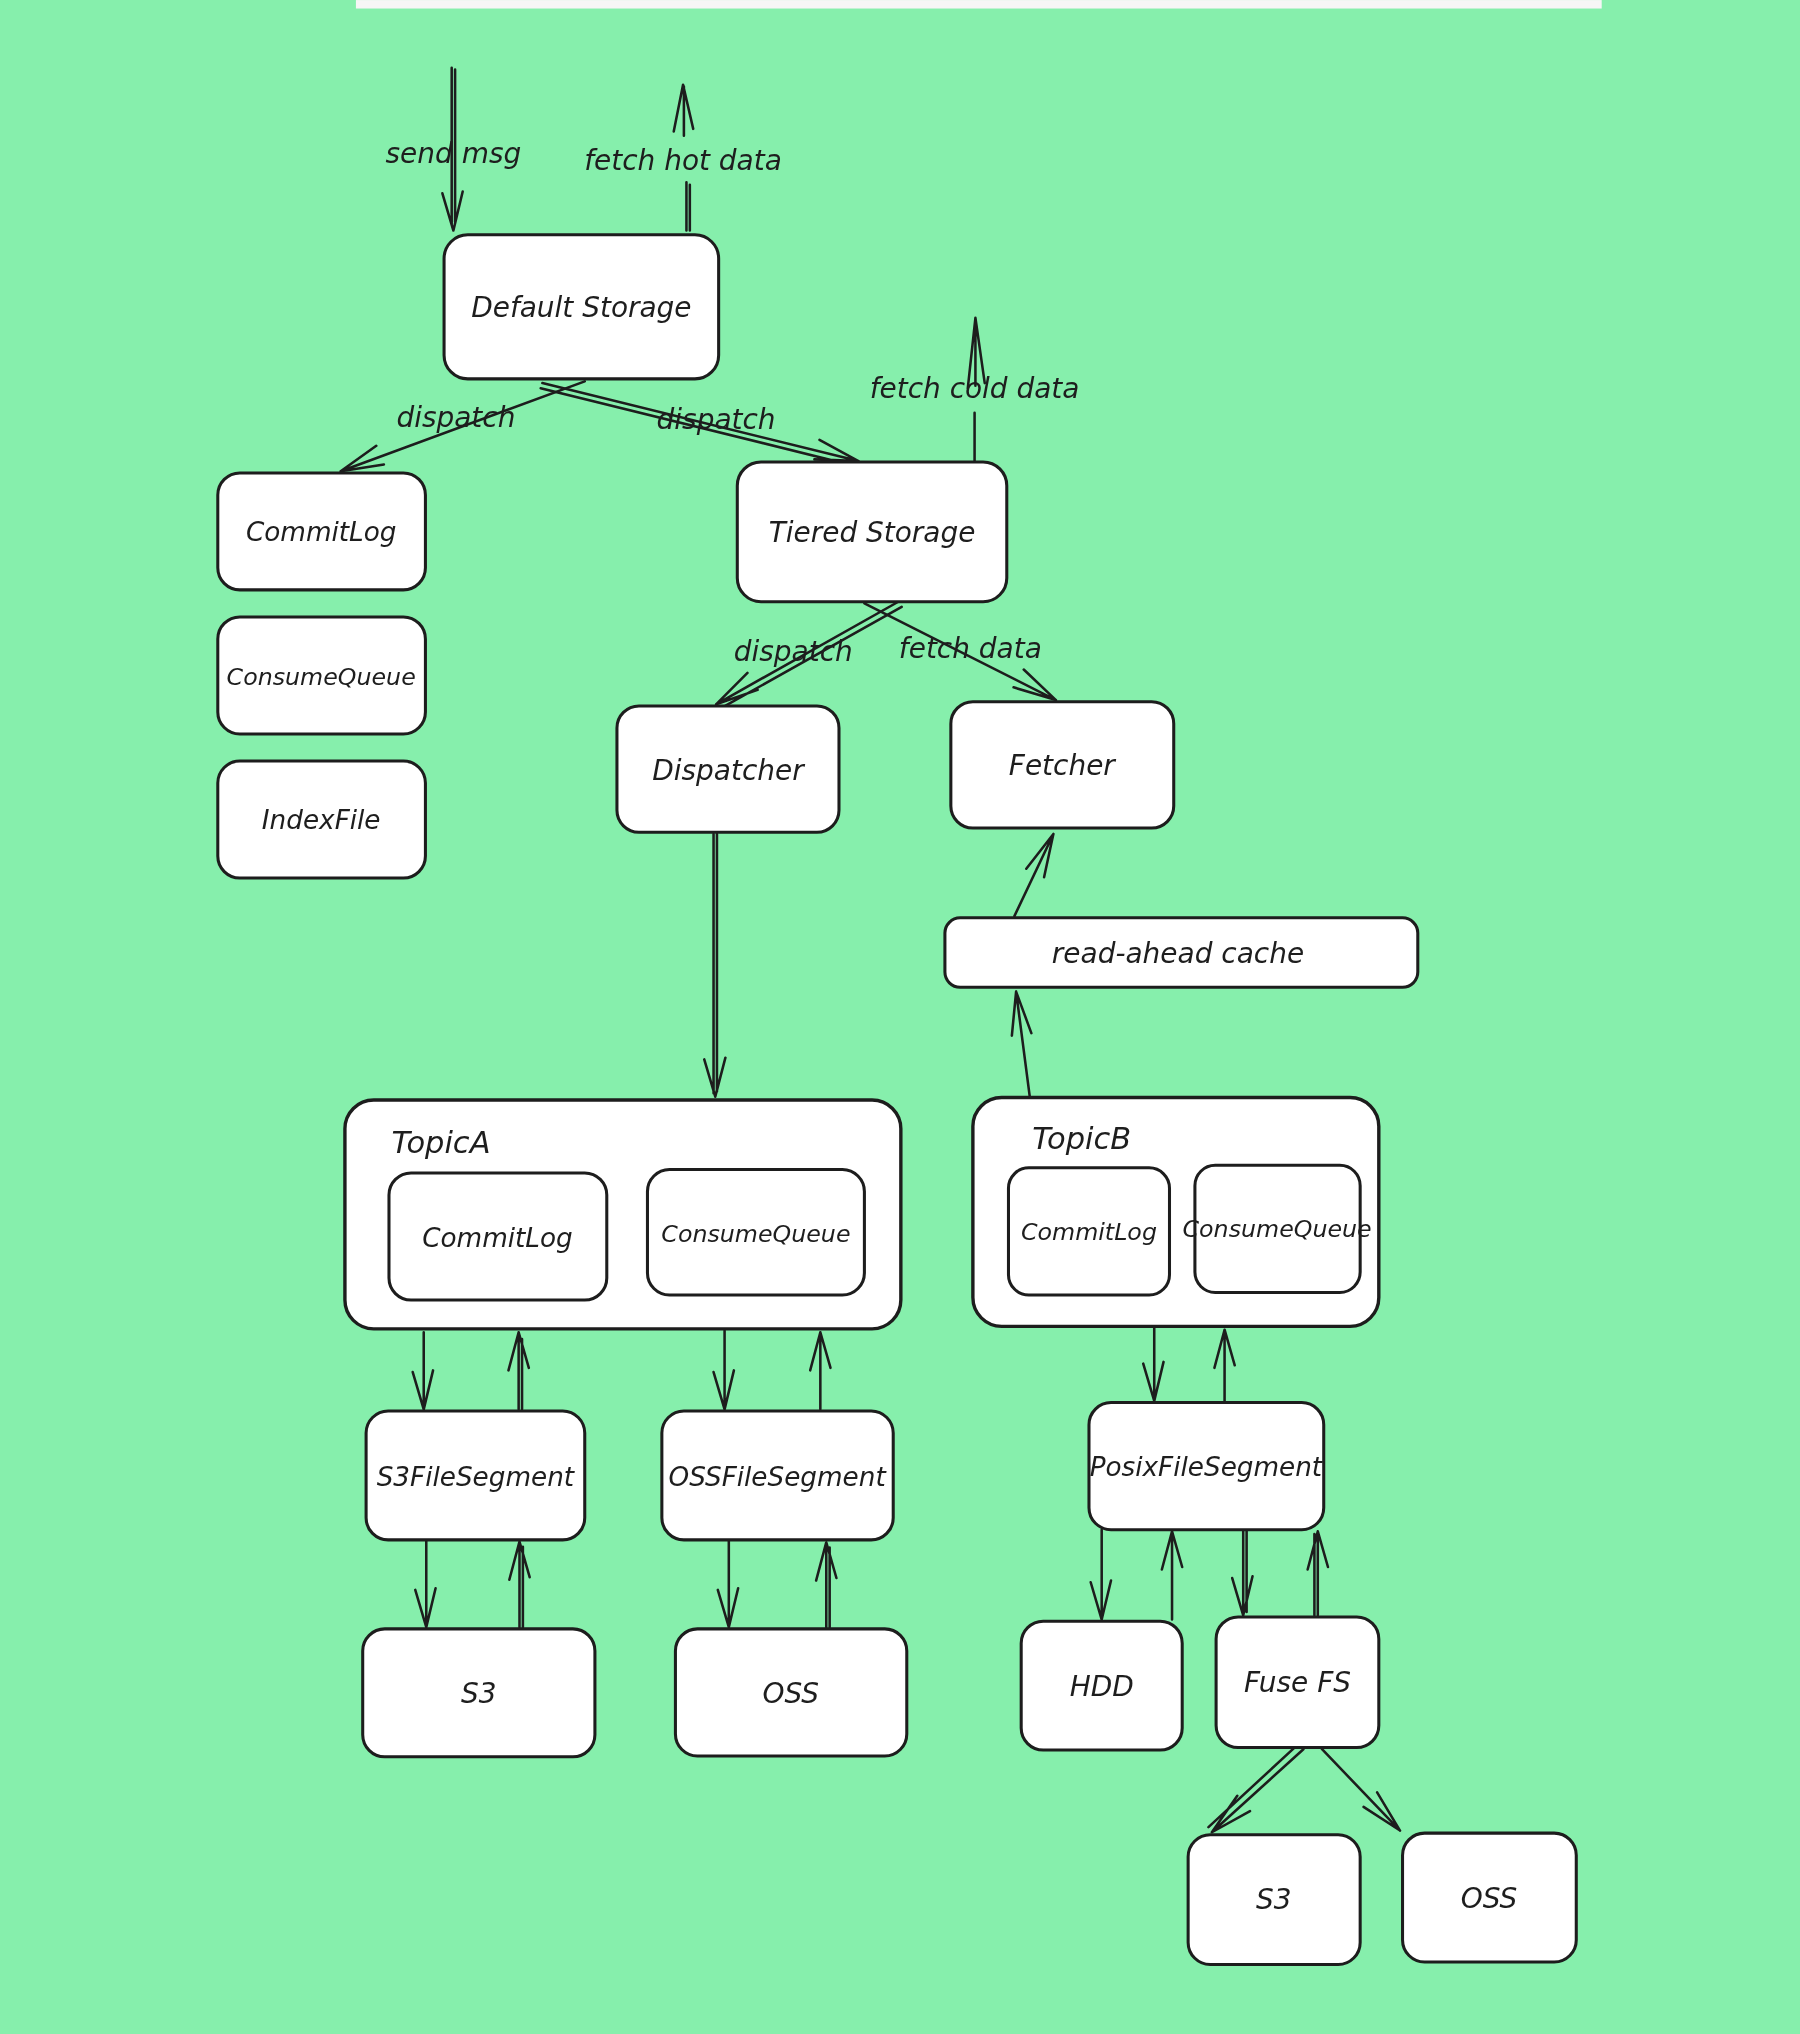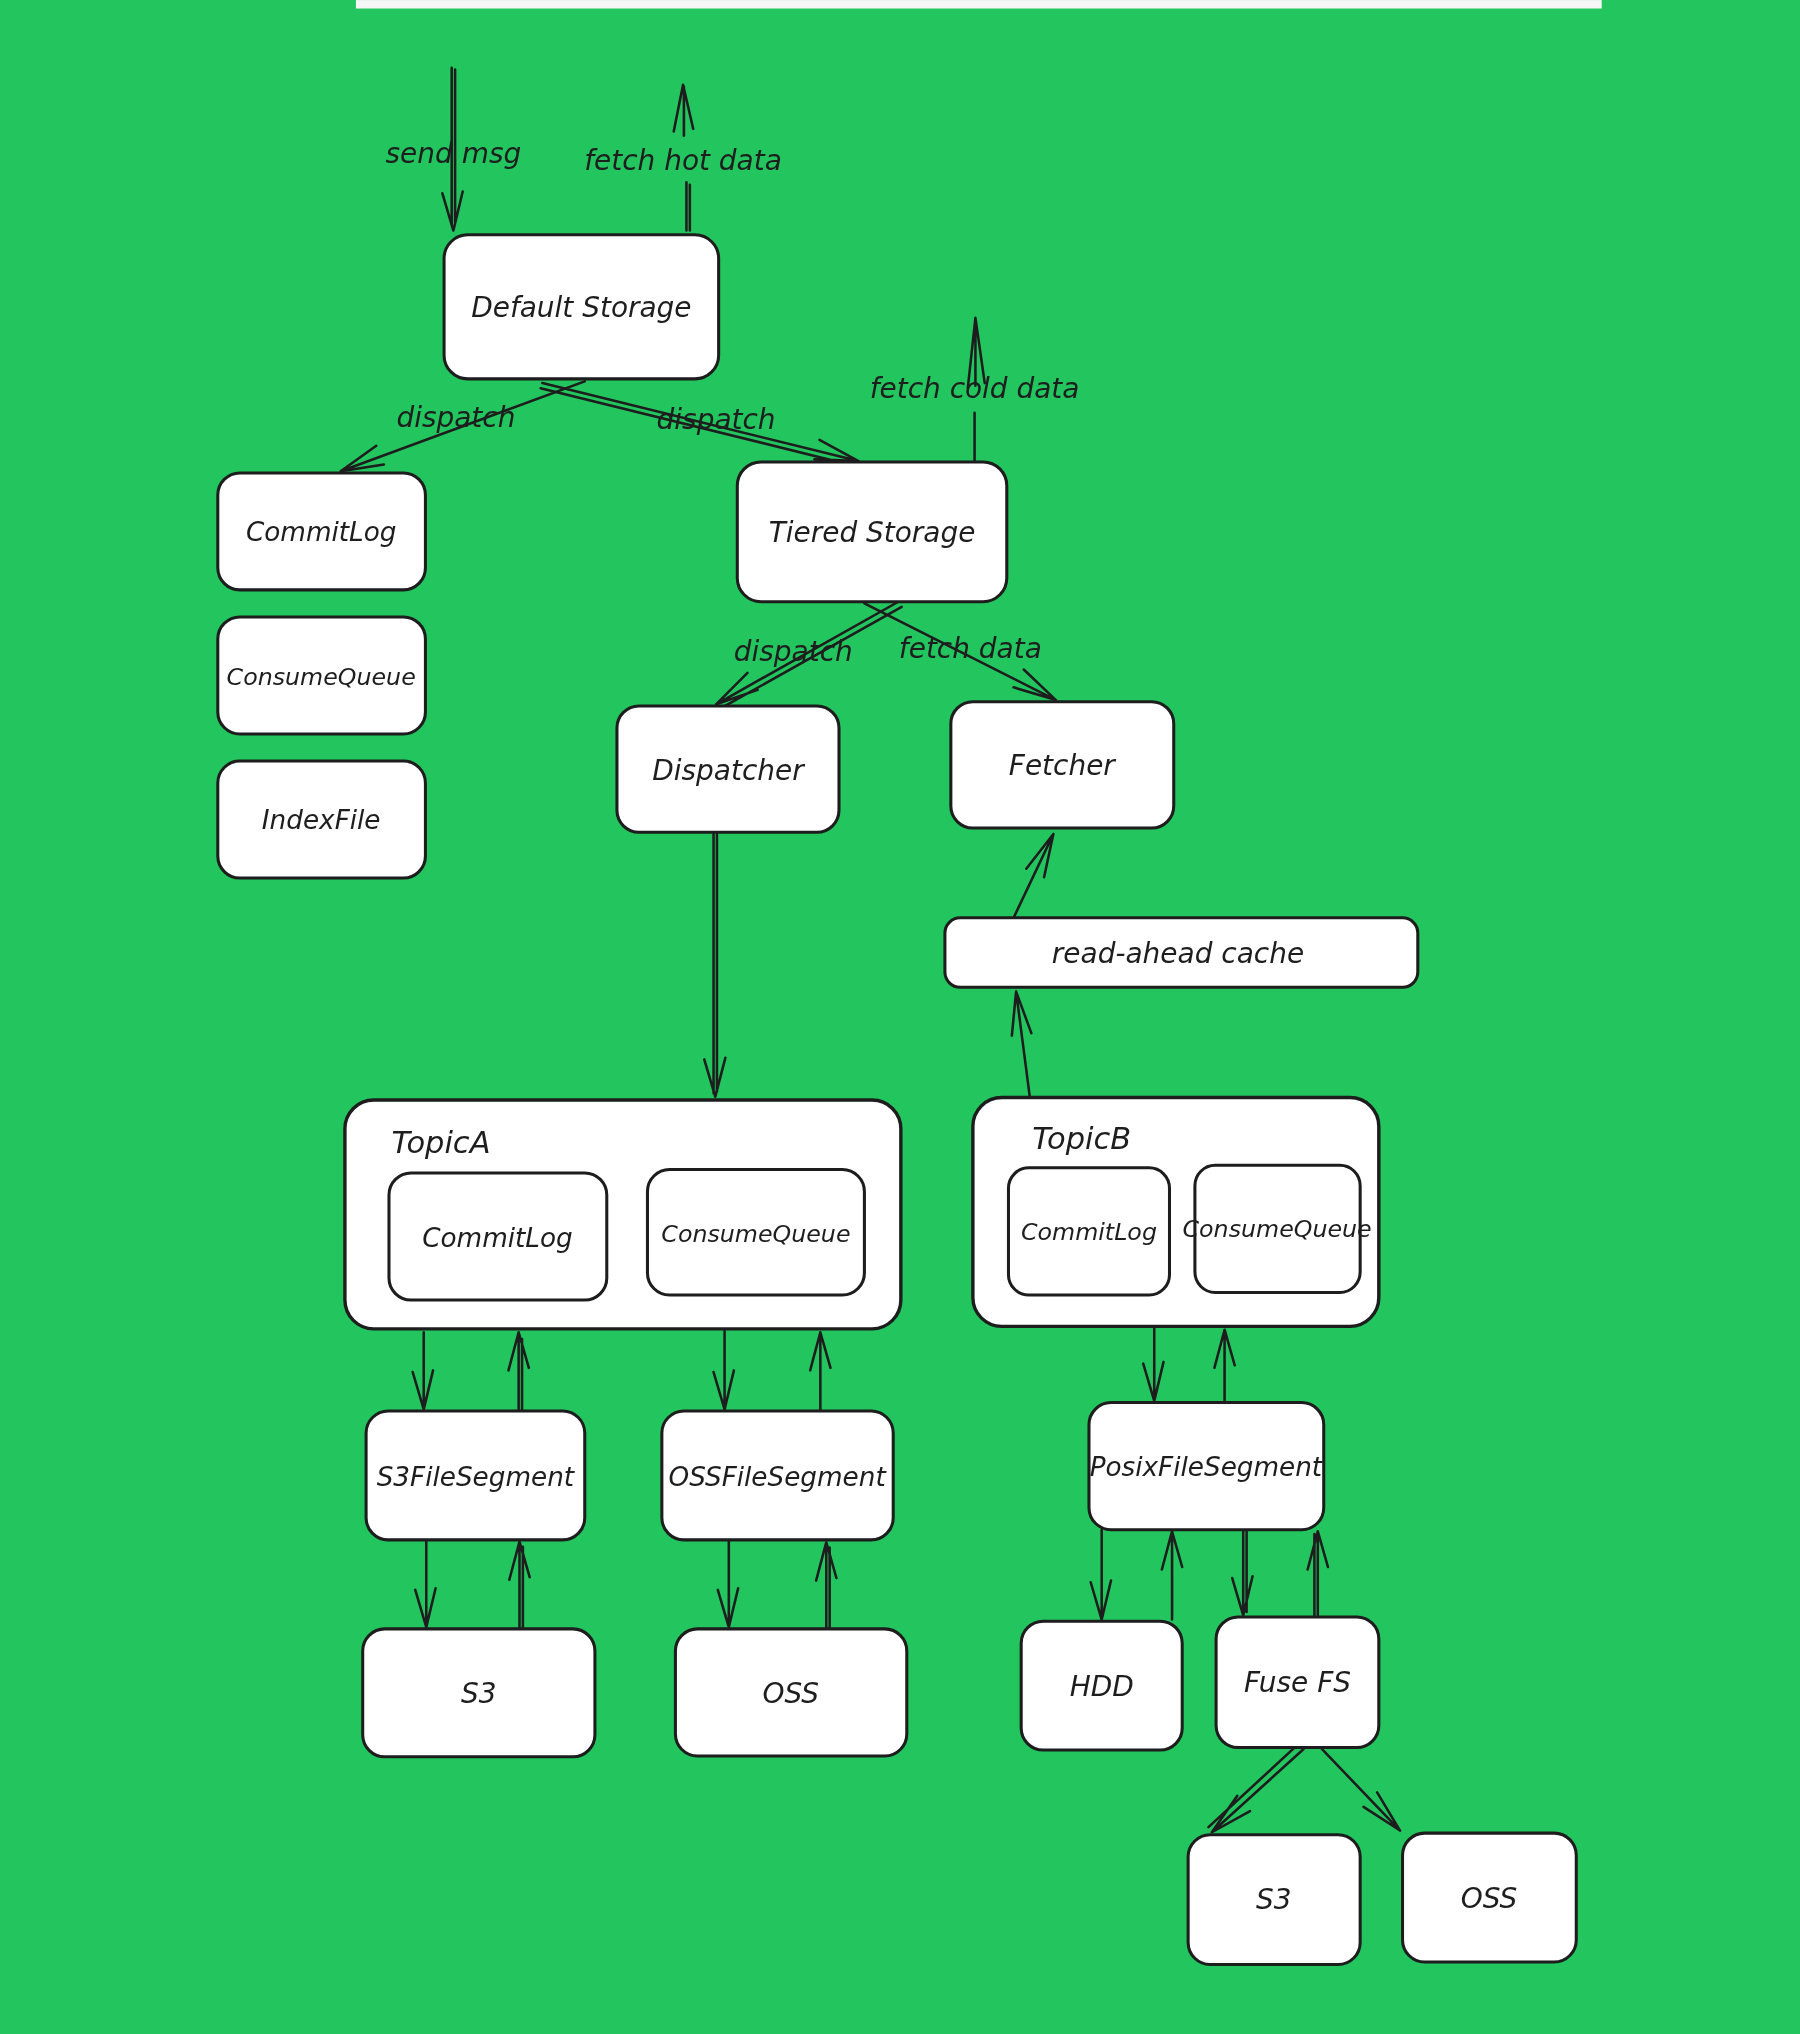--- a/index.html
+++ b/index.html
@@ -1,16 +1,16 @@
 <!DOCTYPE html>
 <html style="font-size:13.6px"><head>
 <meta charset="utf-8">
 <style>
   html,body{margin:0;padding:0;background:#ffffff;}
-  .canvas{position:relative;width:1800px;height:2034px;background:#22c55e;overflow:hidden;text-align:right;}
+  .canvas{position:relative;width:1800px;height:2034px;background:#86efac;overflow:hidden;text-align:right;}
   svg{position:absolute;left:0;top:0;}
   .box{fill:#ffffff;stroke:#1d1d1d;stroke-width:3.6;}
   .container-box{fill:#ffffff;stroke:#1d1d1d;stroke-width:4;}
   .arrow{fill:none;stroke:#1d1d1d;stroke-width:3;stroke-linecap:round;stroke-linejoin:round;}
   text{font-family:"DejaVu Sans",sans-serif;font-style:italic;fill:#1e1e1e;}
   .node-label{font-size:33px;text-anchor:middle;}
   .node-label-sm{font-size:31px;text-anchor:middle;}
   .node-label-xs{font-size:28px;text-anchor:middle;}
   .topic-label{font-size:36px;text-anchor:start;}
   .edge-label{font-size:33px;text-anchor:middle;}

